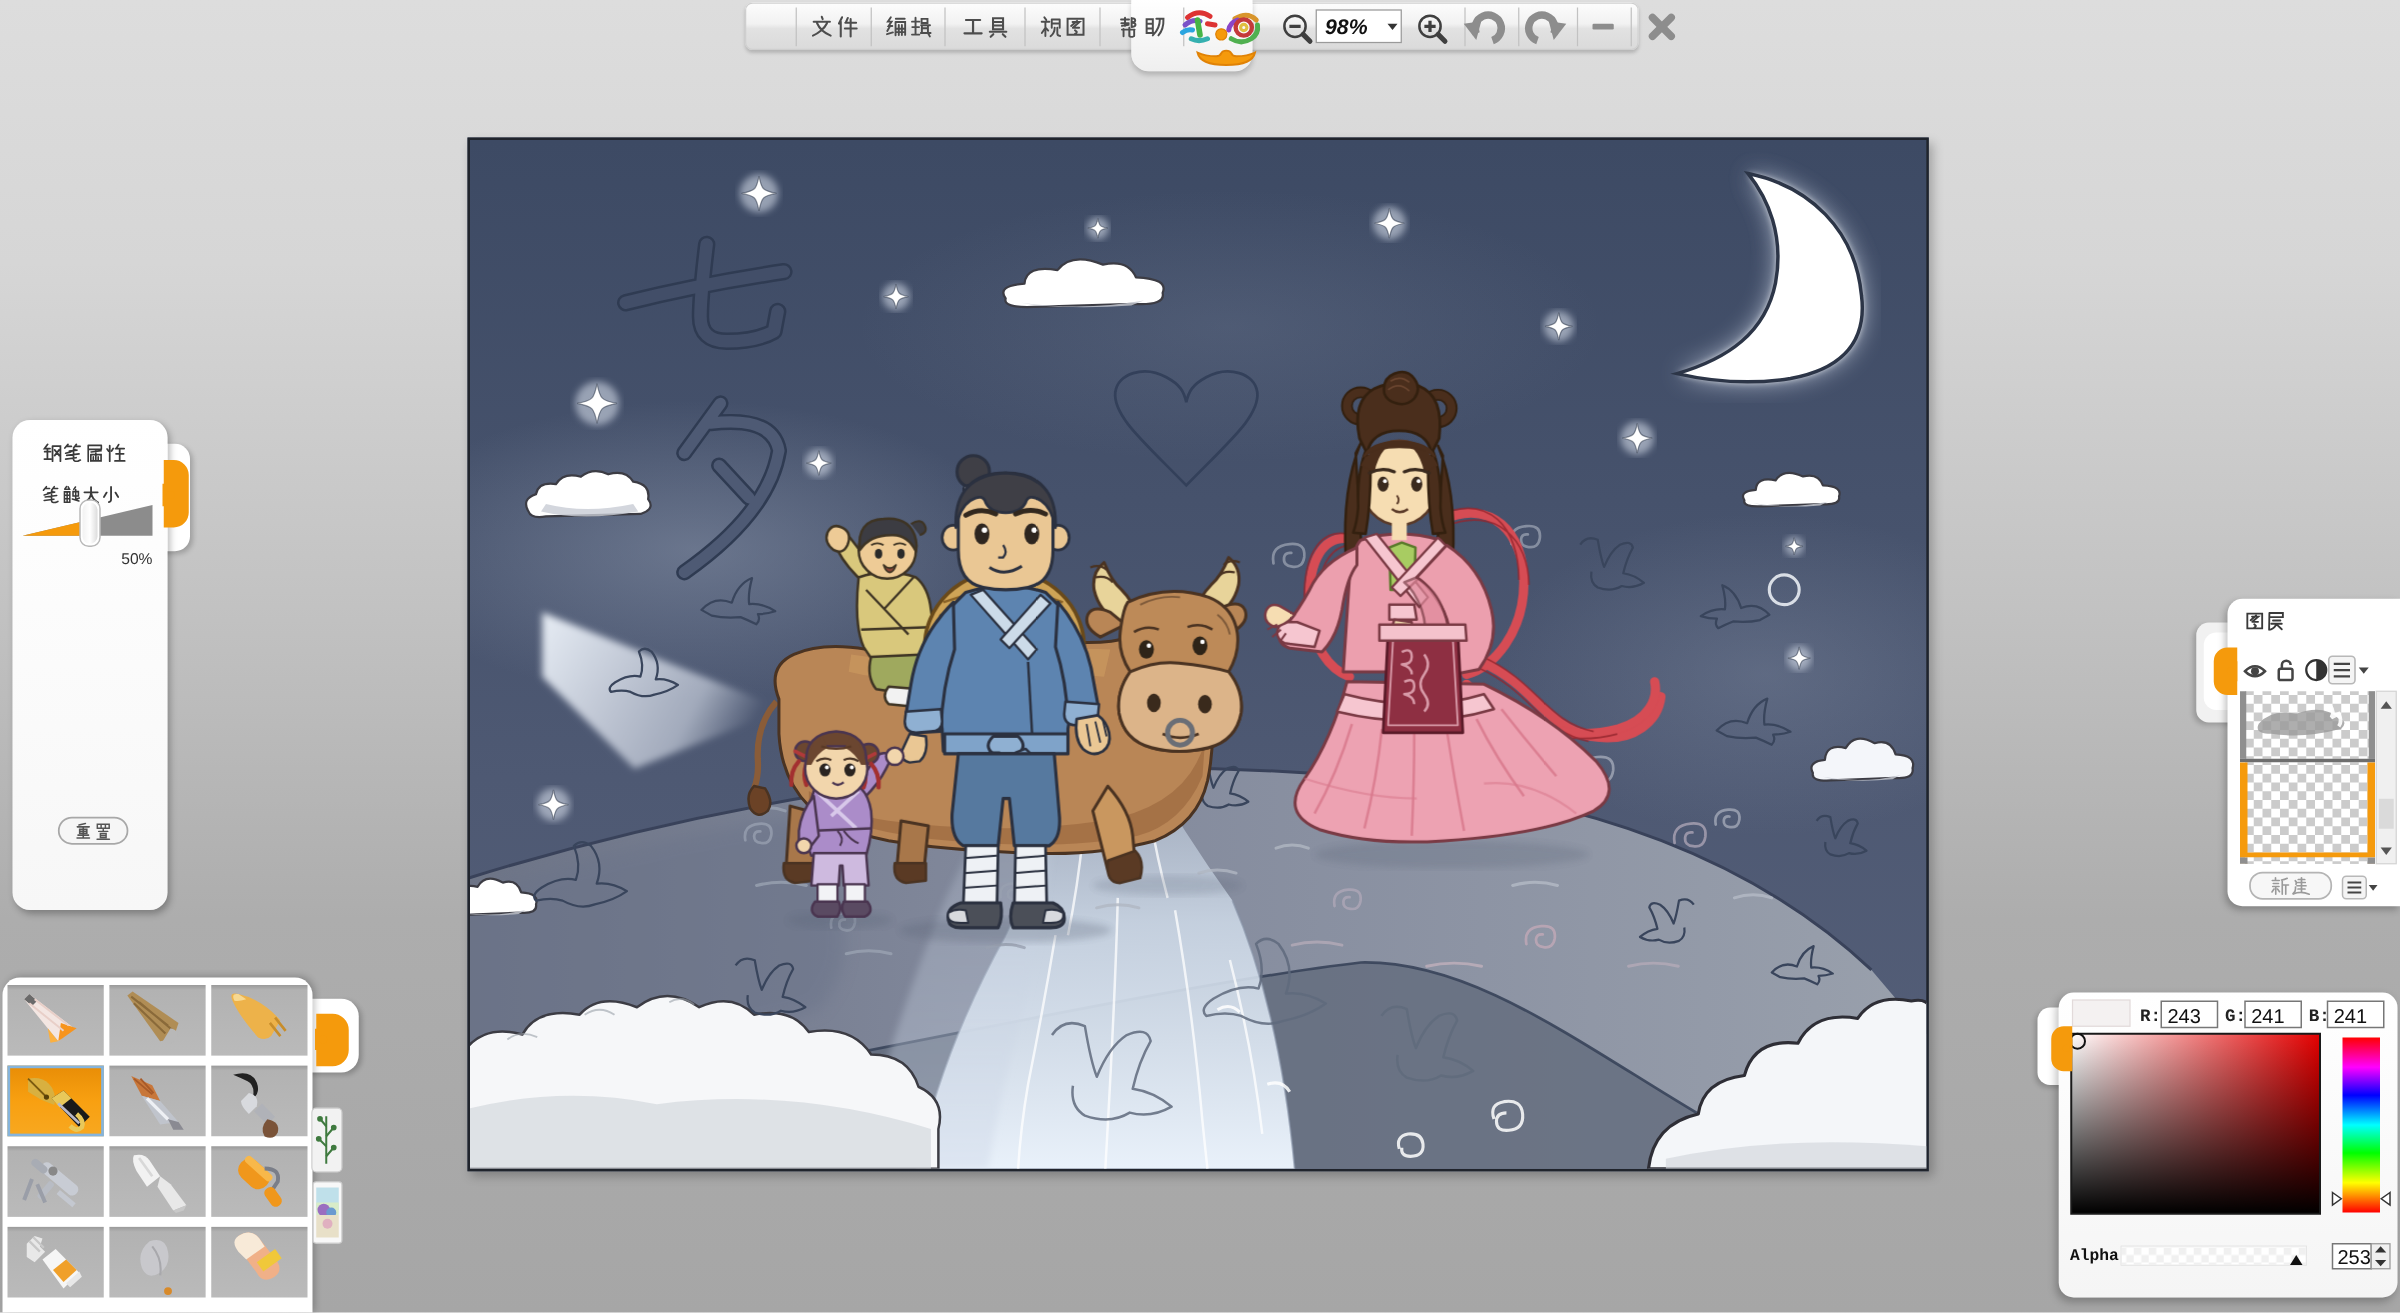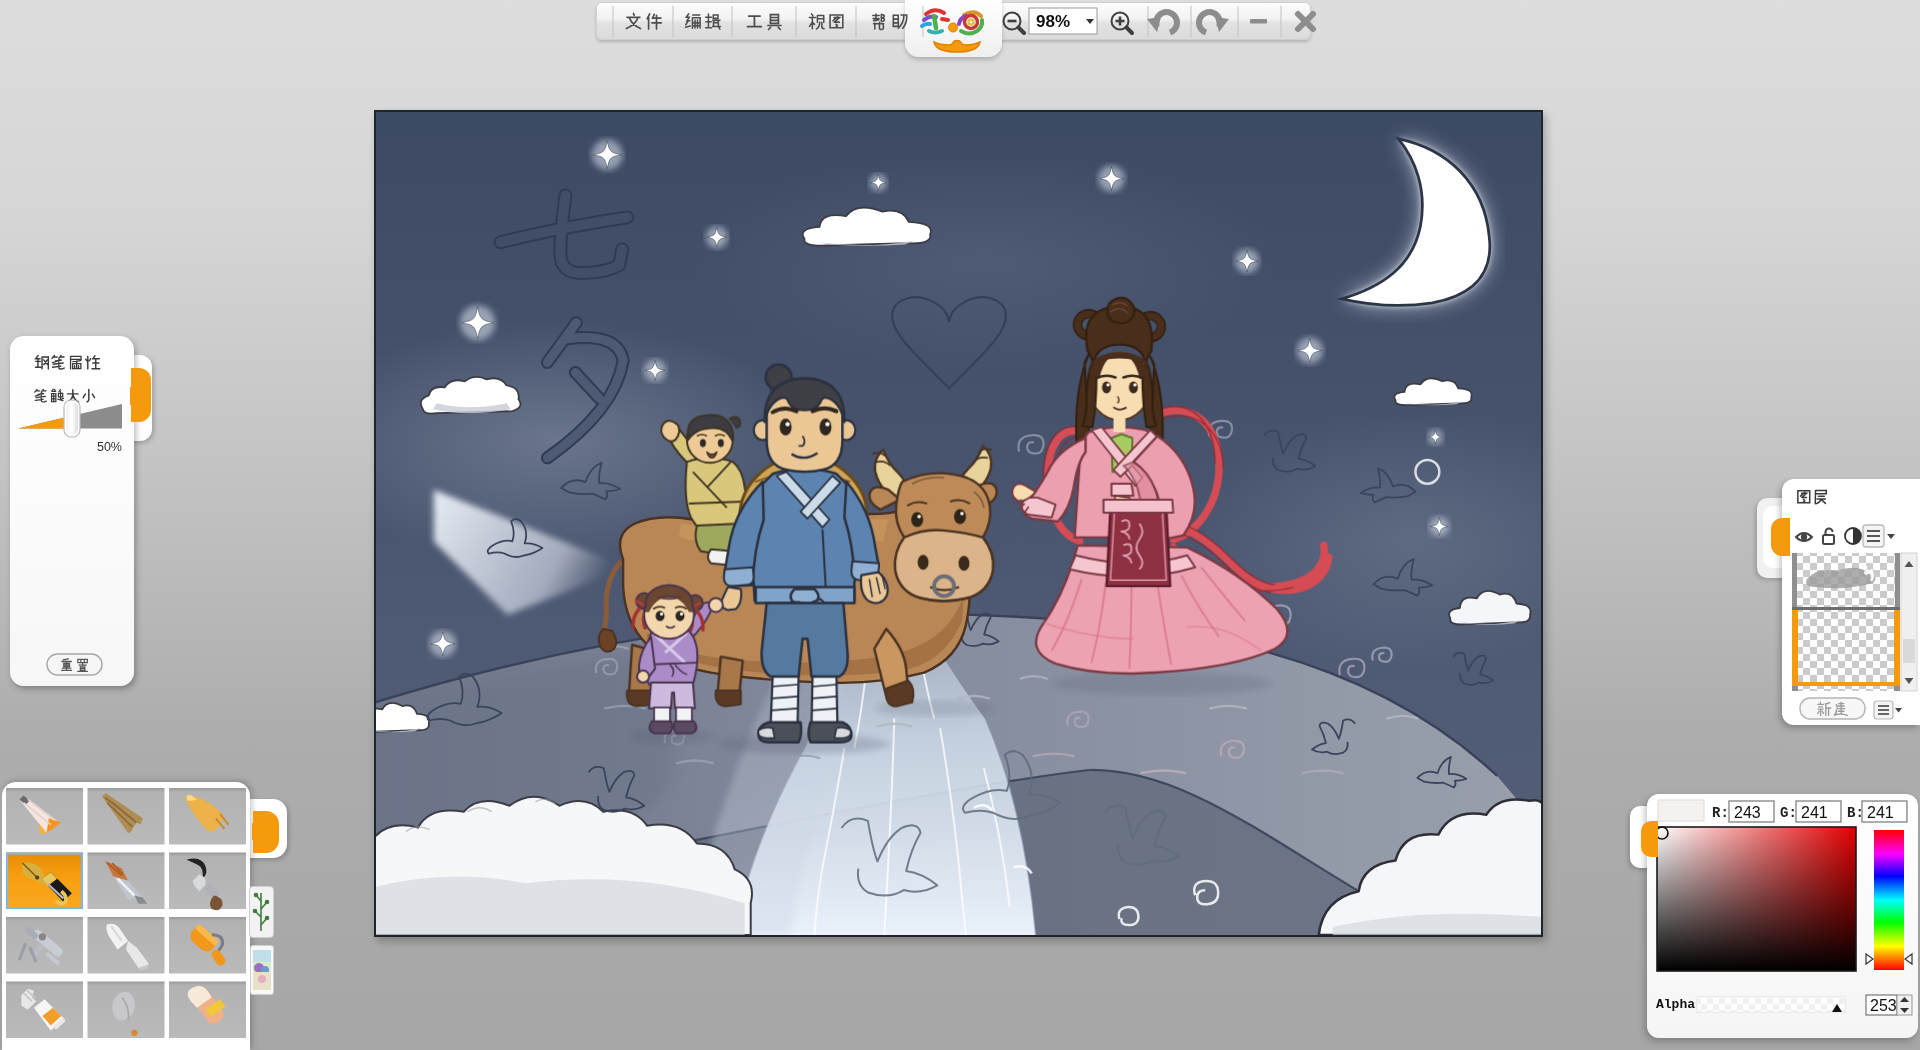--- a/index.html
+++ b/index.html
@@ -467,21 +467,21 @@
 <path d="M 744 286 q 3 4 0 7" fill="none" stroke="#5a3a28" stroke-width="1.5"></path>
 <path d="M 740 297 q 6 5 13 0" fill="none" stroke="#5a3a28" stroke-width="2"></path>
 </g>
         </g>
 
 </svg>
 </div>
 
 <div class="abs" id="toolbar" style="left:596px;top:2px;width:715px;height:38px;border-radius:6px;background:linear-gradient(180deg,#fdfdfd,#f2f2f2 45%,#e2e2e2 55%,#dadada);box-shadow:0 2px 3px rgba(0,0,0,0.18), inset 0 0 0 1px #cfcfcf;"></div>
 <div class="abs" id="logotab" style="left:905px;top:0px;width:97px;height:57px;background:linear-gradient(180deg,#ffffff,#efefef);border-radius:0 0 14px 14px;box-shadow:0 3px 4px rgba(0,0,0,0.18);"></div>
-<div class="abs" id="toolbar-items" style="left:604px;top:2px;width:724px;height:60px;">
+<div class="abs" id="toolbar-items" style="left:628px;top:2px;width:724px;height:60px;font-style:italic;">
 <svg width="724" height="60" viewBox="0 0 724 60">
  <g stroke="#c2c2c2" stroke-width="1">
   <line x1="9" y1="4" x2="9" y2="35"></line>
           <line x1="69" y1="4" x2="69" y2="35"></line>
   <line x1="128" y1="4" x2="128" y2="35"></line>
           <line x1="192" y1="4" x2="192" y2="35"></line>
   <line x1="252" y1="4" x2="252" y2="35"></line>
           <line x1="319" y1="4" x2="319" y2="35"></line>
   <line x1="544" y1="4" x2="544" y2="35"></line>
           <line x1="587" y1="4" x2="587" y2="35"></line>
@@ -546,21 +546,21 @@
  <rect x="646" y="17" width="17" height="4.5" fill="#8d8d8d" rx="1"></rect>
 
  <g stroke="#8d8d8d" stroke-width="6" stroke-linecap="round">
   <line x1="694" y1="12" x2="709" y2="27"></line>
   <line x1="709" y1="12" x2="694" y2="27"></line>
  </g>
 </svg>
 </div>
 
 <div class="abs" style="left:129px;top:355px;width:23px;height:86px;background:#fff;border-radius:0 12px 12px 0;box-shadow:2px 2px 4px rgba(0,0,0,0.2);"></div>
-<div class="abs" id="penpanel" style="left:10px;top:336px;width:124px;height:350px;background:linear-gradient(180deg,#ffffff,#f7f7f7);border-radius:14px;box-shadow:2px 3px 6px rgba(0,0,0,0.28);">
+<div class="abs" id="penpanel" style="left:10px;top:336px;width:124px;height:392px;background:linear-gradient(180deg,#ffffff,#f7f7f7);border-radius:14px;box-shadow:2px 3px 6px rgba(0,0,0,0.28);">
 <svg width="124" height="350" viewBox="0 0 124 350">
  <g color="#3a3a3a">
   <use href="#c-gang" transform="translate(23,18) scale(1.05)"></use>
   <use href="#c-bi" transform="translate(40,18) scale(1.05)"></use>
   <use href="#c-shu3" transform="translate(57,18) scale(1.05)"></use>
   <use href="#c-xing" transform="translate(74,18) scale(1.05)"></use>
   <use href="#c-bi" transform="translate(23,52) scale(0.98)"></use>
   <use href="#c-chu" transform="translate(39,52) scale(0.98)"></use>
   <use href="#c-da" transform="translate(55,52) scale(0.98)"></use>
   <use href="#c-xiao" transform="translate(71,52) scale(0.98)"></use>

